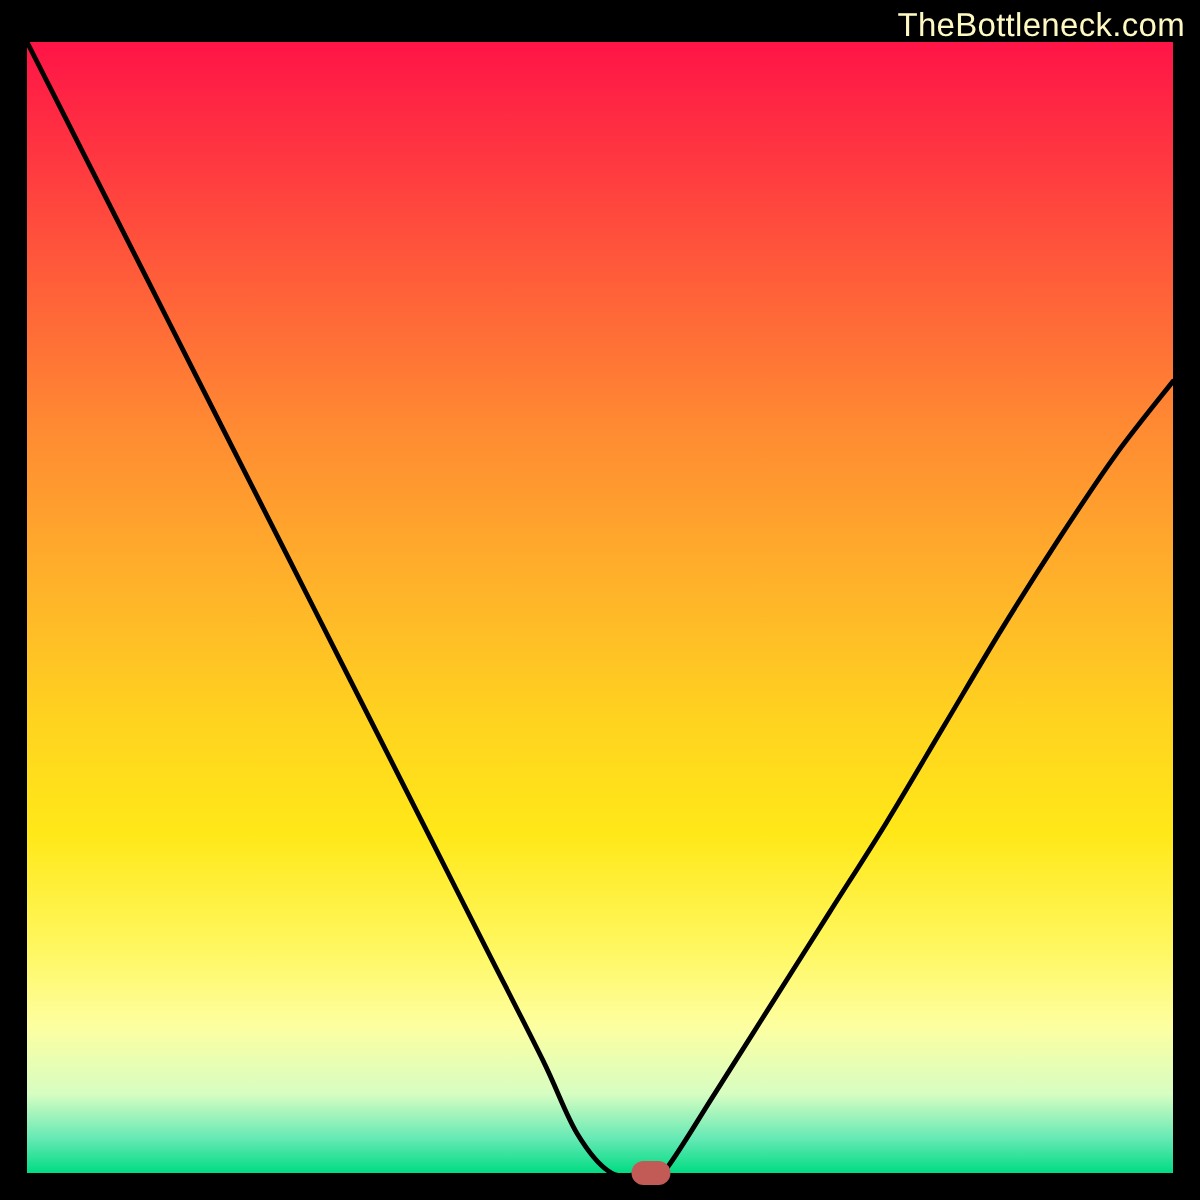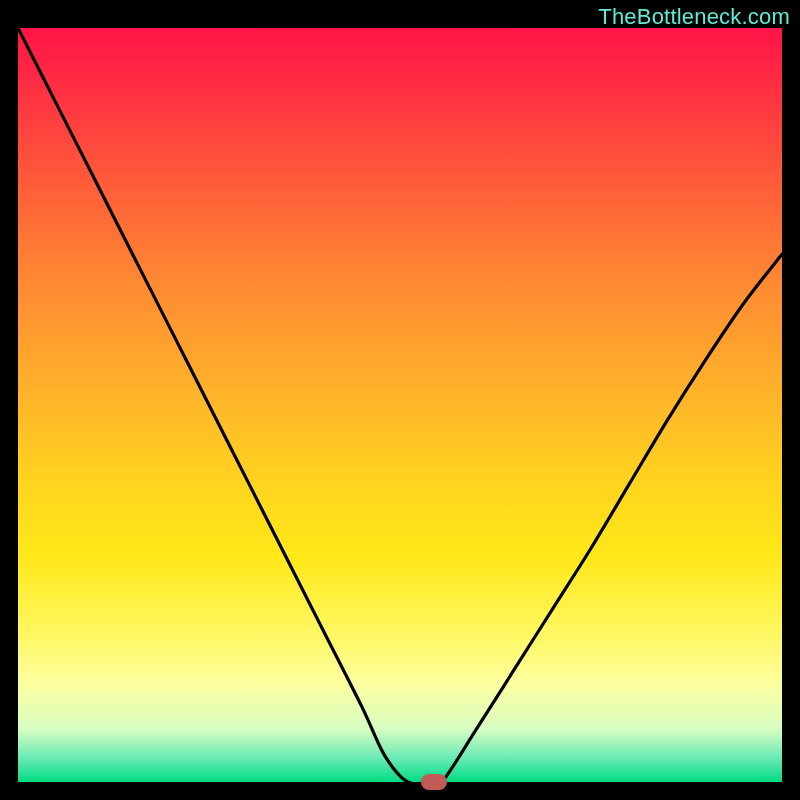--- a/index.html
+++ b/index.html
@@ -14,21 +14,21 @@
   .frame {
     position: relative;
     width: 800px;
     height: 800px;
     background: #000;
   }
   .watermark {
     position: absolute;
     top: 4px;
     right: 10px;
-    color: #5eead4;
+    color: #fef9c3;
     font-size: 22px;
     font-weight: 500;
     z-index: 10;
     letter-spacing: 0.2px;
     user-select: none;
   }
   .plot {
     position: absolute;
     left: 18px;
     top: 28px;

